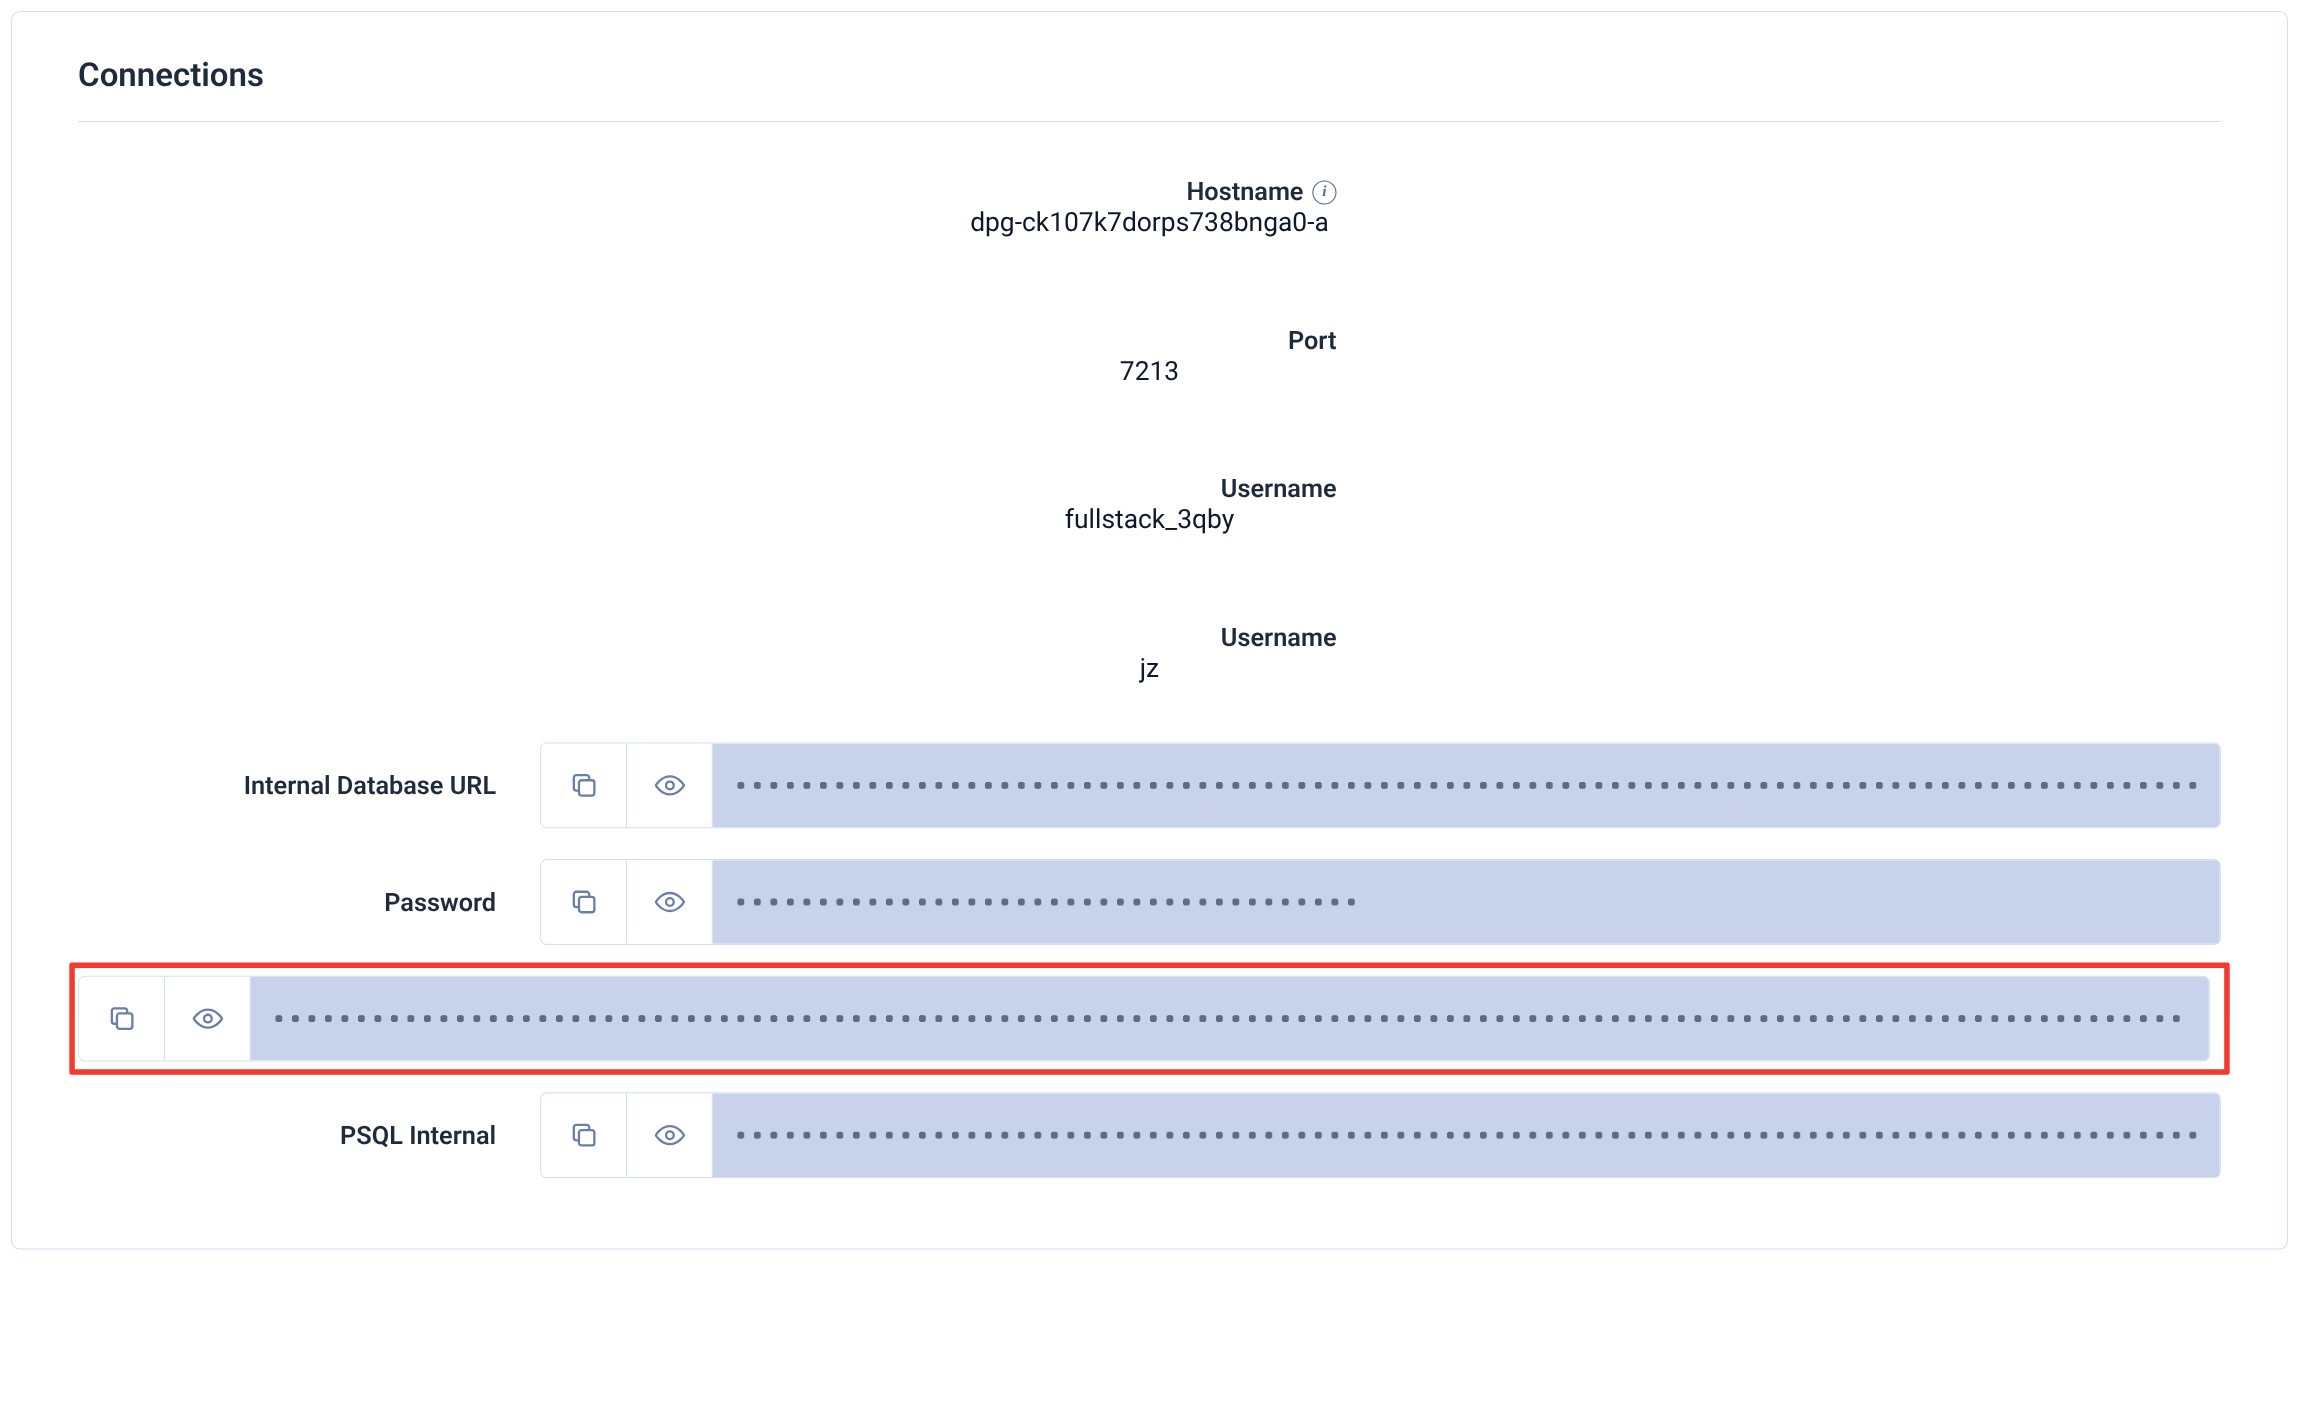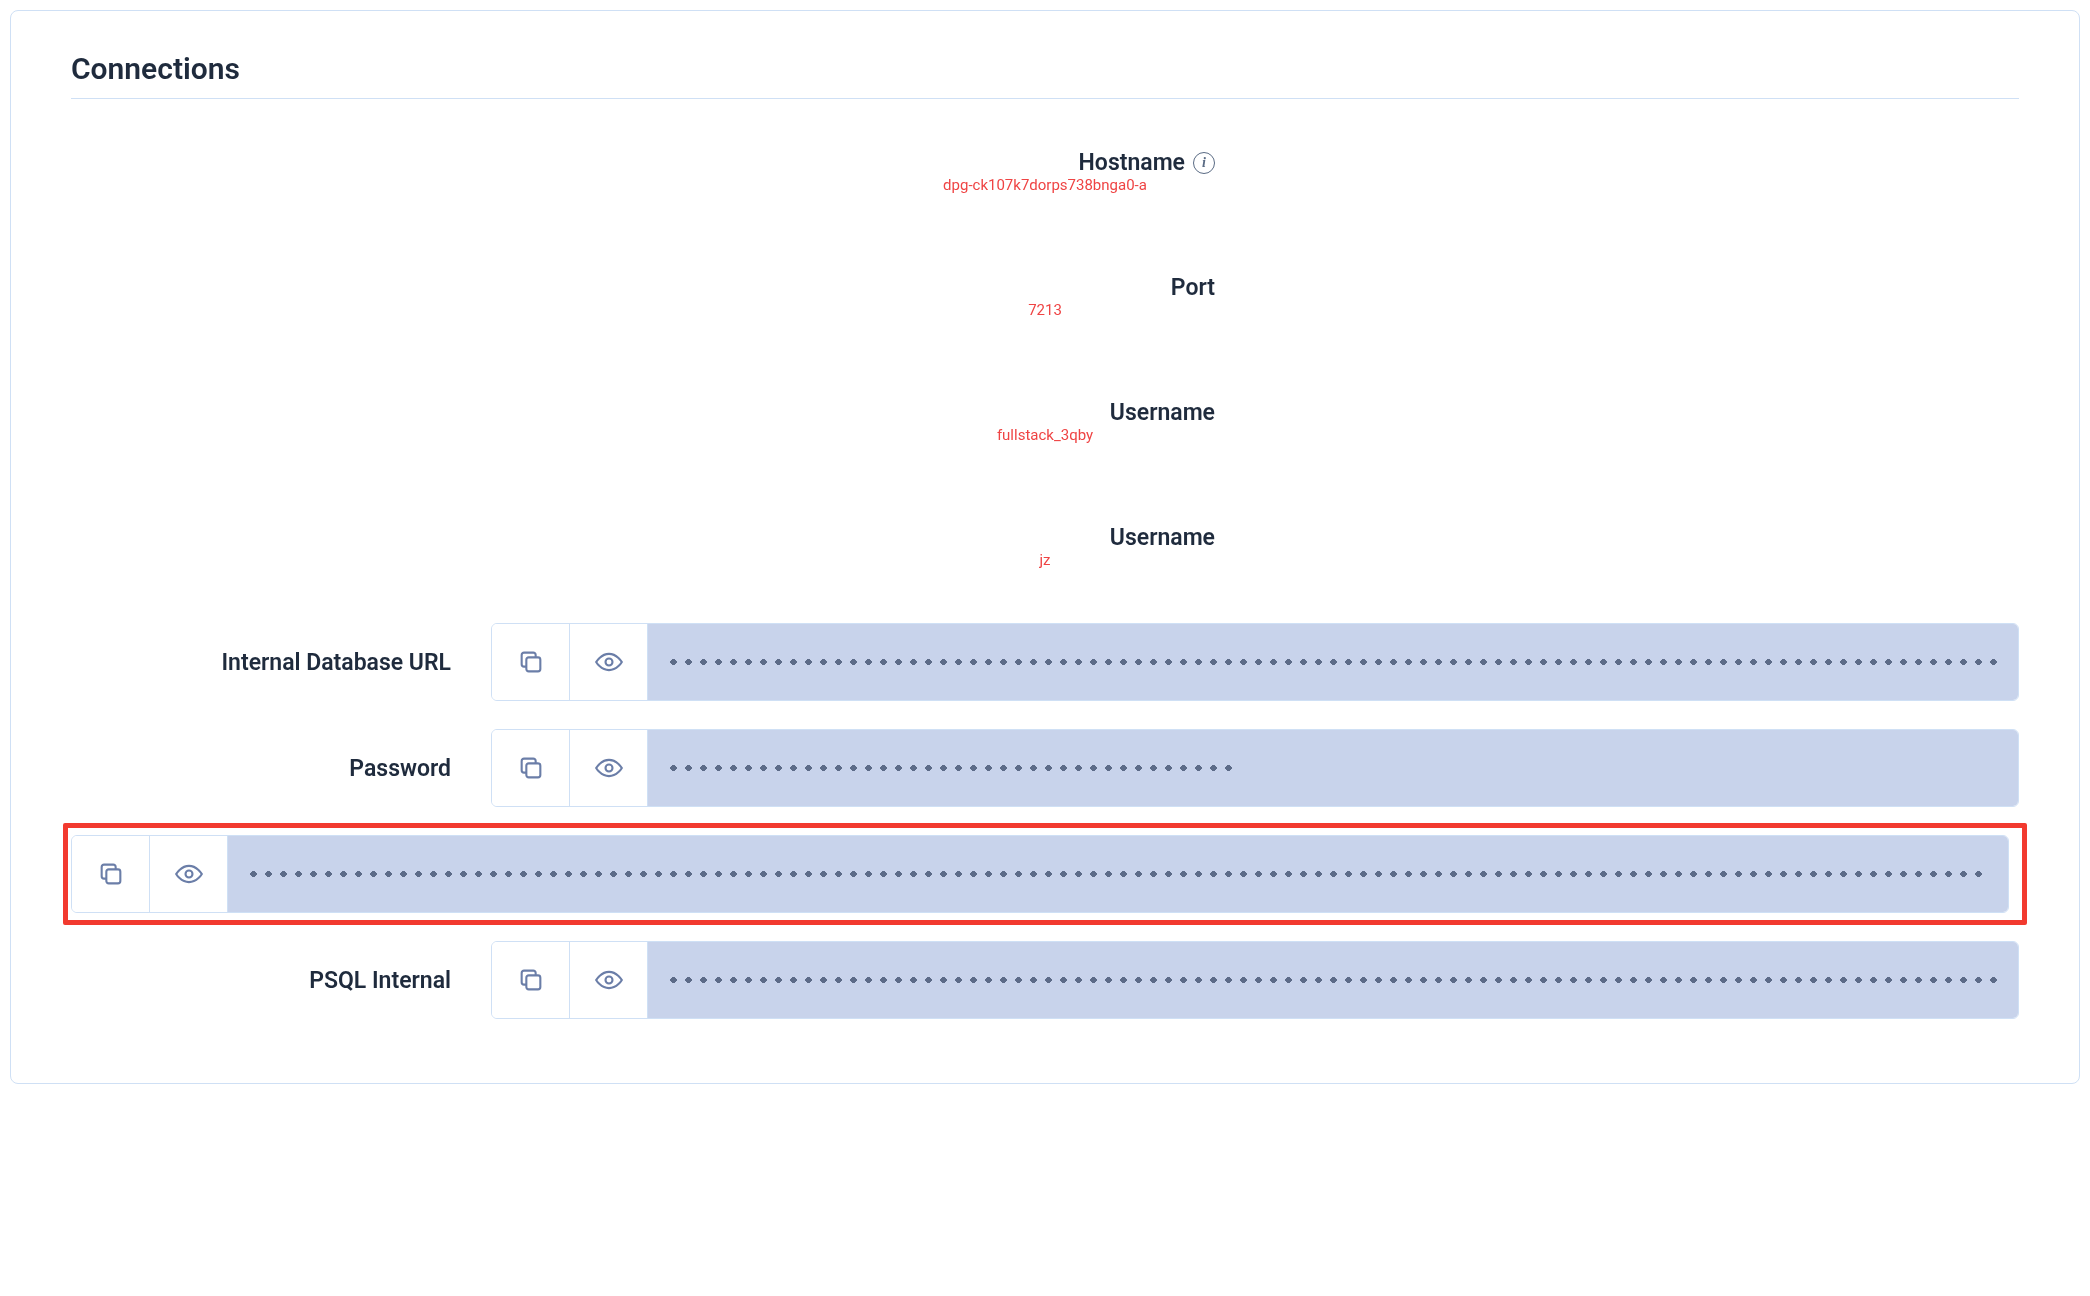--- a/index.html
+++ b/index.html
@@ -14,21 +14,21 @@
     }
     .panel {
       border: 1px solid #cfe0f5;
       border-radius: 8px;
       padding: 40px 60px 50px 60px;
     }
     .panel-title {
       font-size: 30px;
       font-weight: 600;
       color: #1f2b3d;
-      padding-bottom: 12px;
+      padding-bottom: 24px;
       border-bottom: 1px solid #cfe0f5;
       margin-bottom: 10px;
     }
     .fields {
       display: flex;
       flex-direction: column;
     }
     .row {
       display: flex;
       align-items: center;
@@ -60,22 +60,22 @@
       justify-content: center;
       color: #5a6b84;
       font-size: 14px;
       font-weight: 700;
       font-family: Georgia, serif;
       font-style: italic;
       line-height: 1;
     }
     .value-col {
       flex: 1;
-      color: #ef4444;
-      font-size: 15px;
+      color: #0f172a;
+      font-size: 24px;
       display: flex;
       align-items: center;
     }
     .secret-field {
       display: flex;
       align-items: stretch;
       flex: 1;
       border: 1px solid #cfe0f5;
       border-radius: 6px;
       overflow: hidden;

